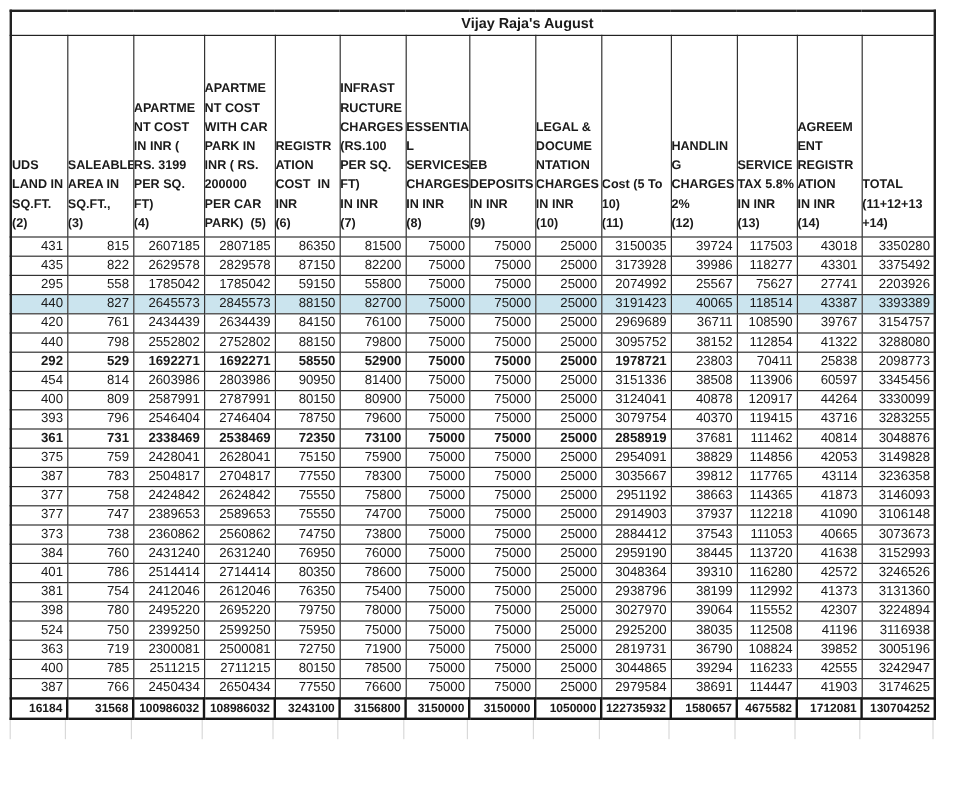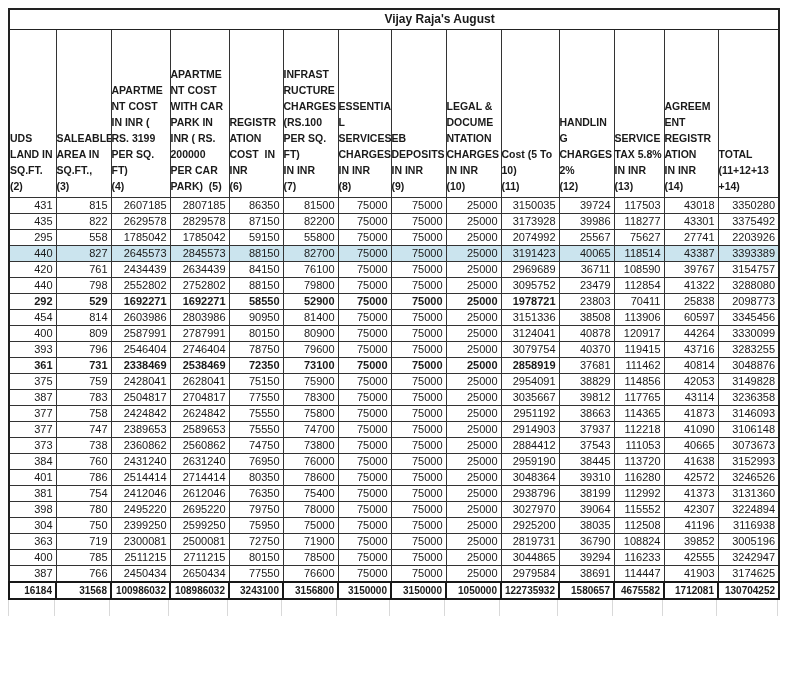--- a/index.html
+++ b/index.html
@@ -237,21 +237,21 @@
           <td>440</td>
           <td>798</td>
           <td>2552802</td>
           <td>2752802</td>
           <td>88150</td>
           <td>79800</td>
           <td>75000</td>
           <td>75000</td>
           <td>25000</td>
           <td>3095752</td>
-          <td>23479</td>
+          <td>38152</td>
           <td>112854</td>
           <td>41322</td>
           <td>3288080</td>
         </tr>
         <tr>
           <td class="b">292</td>
           <td class="b">529</td>
           <td class="b">1692271</td>
           <td class="b">1692271</td>
           <td class="b">58550</td>
@@ -467,21 +467,21 @@
           <td>75000</td>
           <td>75000</td>
           <td>25000</td>
           <td>3027970</td>
           <td>39064</td>
           <td>115552</td>
           <td>42307</td>
           <td>3224894</td>
         </tr>
         <tr>
-          <td>304</td>
+          <td>524</td>
           <td>750</td>
           <td>2399250</td>
           <td>2599250</td>
           <td>75950</td>
           <td>75000</td>
           <td>75000</td>
           <td>75000</td>
           <td>25000</td>
           <td>2925200</td>
           <td>38035</td>

